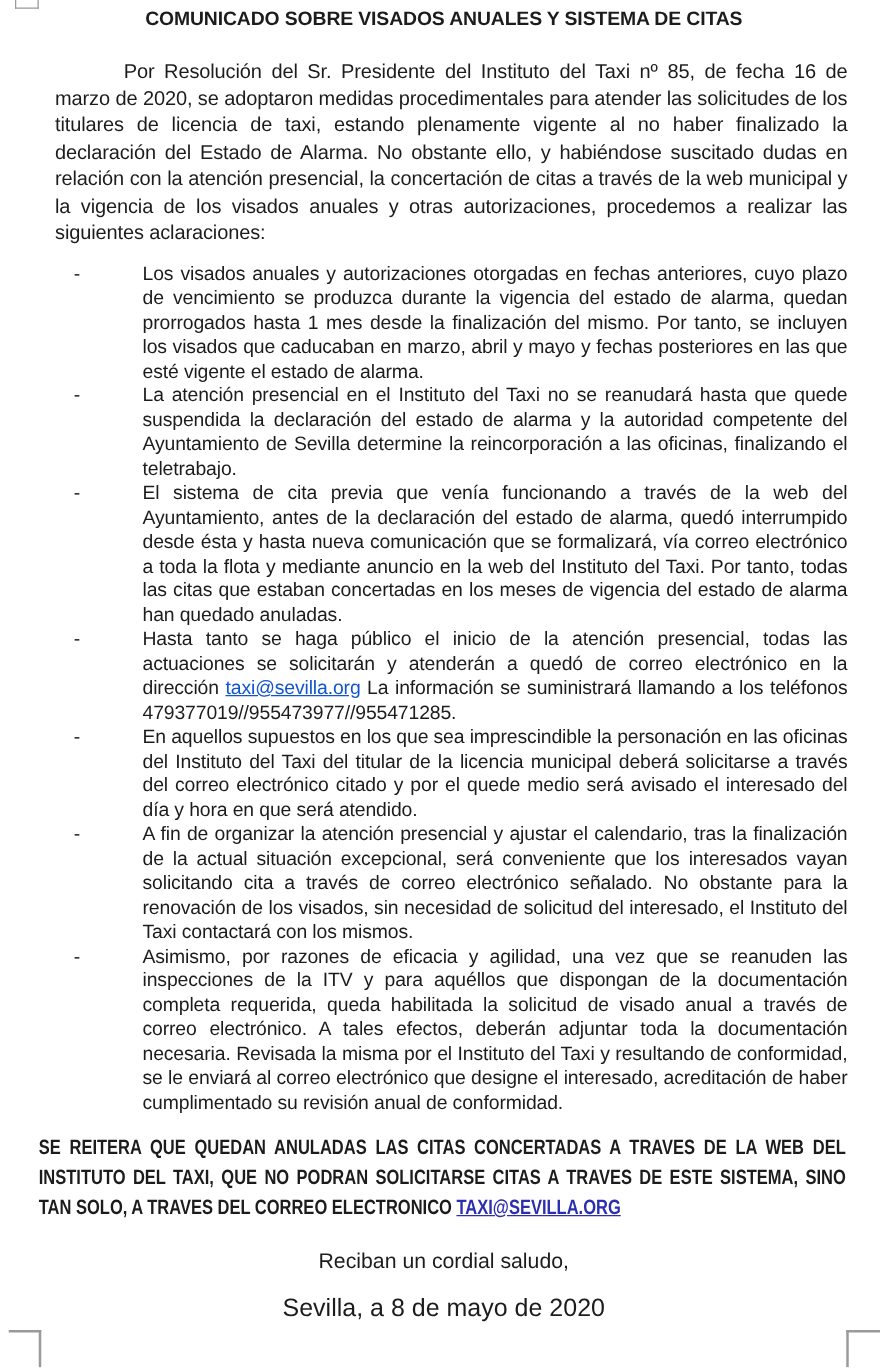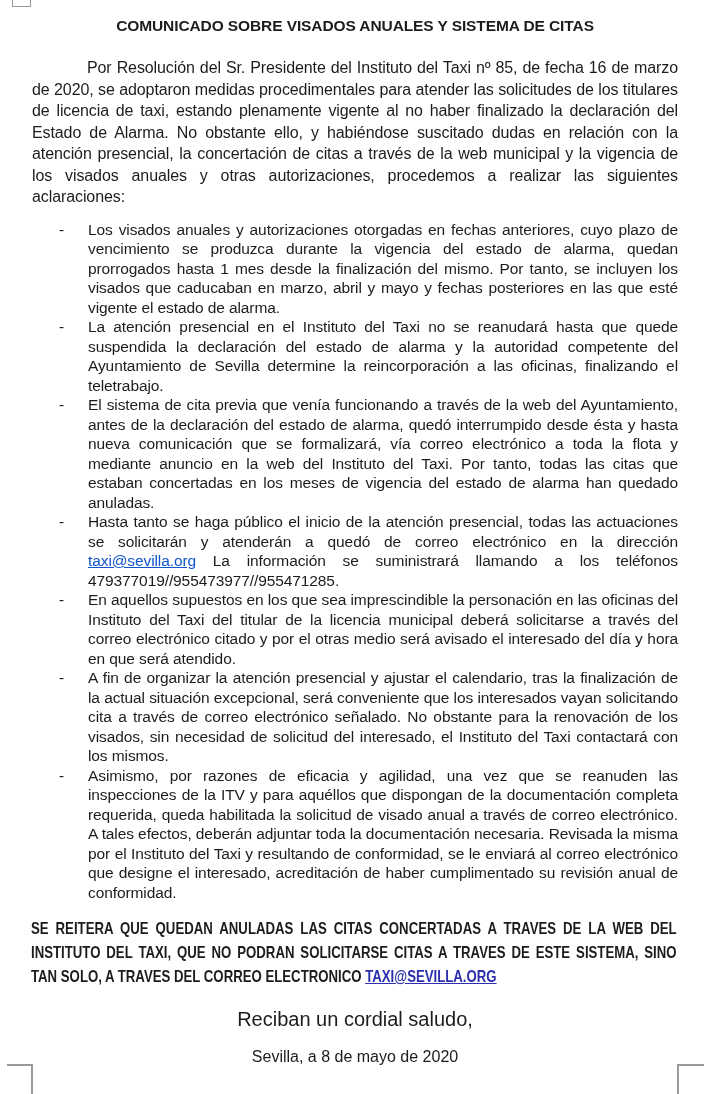--- a/index.html
+++ b/index.html
@@ -10,28 +10,28 @@
     box-sizing: border-box;
     background: #ffffff;
     overflow: hidden;
     font-family: "Liberation Sans", sans-serif;
     color: #1c1c1c;
     padding: 0 37px 0 32px;
     letter-spacing: -0.1px;
   }
   .doc-title {
     margin: 0;
-    padding-top: 17px;
+    padding-top: 7px;
     text-align: center;
     font-size: 15.5px;
     line-height: 18px;
     font-weight: 700;
   }
   .intro {
-    margin: 22px 0 0 0;
+    margin: 22px 0 0 12px;
     font-size: 16px;
     line-height: 21.5px;
     text-align: justify;
     text-indent: 55px;
   }
   ul.bullets {
     list-style: none;
     margin: 12px 0 0 0;
     padding: 0;
     font-size: 15.5px;
@@ -41,48 +41,49 @@
     display: flex;
     padding-left: 27px;
   }
   ul.bullets .dash {
     flex: none;
     width: 29px;
   }
   ul.bullets .li-text {
     flex: 1;
     text-align: justify;
+    margin-left: 26px;
   }
   a.inline-link {
     text-decoration: underline;
     cursor: pointer;
   }
   .closing {
     margin: 14px 0 0 -1px;
     width: 807px;
     transform: scaleX(0.8);
     transform-origin: 0 0;
     font-weight: 700;
     font-size: 16.5px;
     line-height: 24px;
     text-align: justify;
     letter-spacing: 0;
   }
   .closing a.inline-link { font-weight: 700; }
   .signoff {
     margin: 21px 0 0 0;
     text-align: center;
-    font-size: 20px;
+    font-size: 17px;
     line-height: 20px;
     letter-spacing: 0;
   }
   .place-date {
     margin: 18px 0 0 0;
     text-align: center;
-    font-size: 16px;
+    font-size: 20px;
     line-height: 20px;
     letter-spacing: 0;
   }
   
   .mark { position: absolute; }
   .mark-top-left {
     left: 12px; top: -2px;
     width: 17px; height: 8px;
     border: 1px solid #9a9a9a;
     border-top: none;
@@ -123,21 +124,21 @@
       <li>
         <span class="dash">-</span>
         <div class="li-text"><span>El sistema de cita previa que venía funcionando a través de la web del Ayuntamiento, antes de la declaración del estado de alarma, quedó interrumpido desde ésta y hasta nueva comunicación que se formalizará, vía correo electrónico a toda la flota y mediante anuncio en la web del Instituto del Taxi. Por tanto, todas las citas que estaban concertadas en los meses de vigencia del estado de alarma han quedado anuladas.</span></div>
       </li>
       <li>
         <span class="dash">-</span>
         <div class="li-text"><span>Hasta tanto se haga público el inicio de la atención presencial, todas las actuaciones se solicitarán y atenderán a quedó de correo electrónico en la dirección </span><a class="inline-link" style="color: rgb(17, 85, 204);">taxi@sevilla.org</a><span> La información se suministrará llamando a los teléfonos 479377019//955473977//955471285.</span></div>
       </li>
       <li>
         <span class="dash">-</span>
-        <div class="li-text"><span>En aquellos supuestos en los que sea imprescindible la personación en las oficinas del Instituto del Taxi del titular de la licencia municipal deberá solicitarse a través del correo electrónico citado y por el otras medio será avisado el interesado del día y hora en que será atendido.</span></div>
+        <div class="li-text"><span>En aquellos supuestos en los que sea imprescindible la personación en las oficinas del Instituto del Taxi del titular de la licencia municipal deberá solicitarse a través del correo electrónico citado y por el quede medio será avisado el interesado del día y hora en que será atendido.</span></div>
       </li>
       <li>
         <span class="dash">-</span>
         <div class="li-text"><span>A fin de organizar la atención presencial y ajustar el calendario, tras la finalización de la actual situación excepcional, será conveniente que los interesados vayan solicitando cita a través de correo electrónico señalado. No obstante para la renovación de los visados, sin necesidad de solicitud del interesado, el Instituto del Taxi contactará con los mismos.</span></div>
       </li>
       <li>
         <span class="dash">-</span>
         <div class="li-text"><span>Asimismo, por razones de eficacia y agilidad, una vez que se reanuden las inspecciones de la ITV y para aquéllos que dispongan de la documentación completa requerida, queda habilitada la solicitud de visado anual a través de correo electrónico. A tales efectos, deberán adjuntar toda la documentación necesaria. Revisada la misma por el Instituto del Taxi y resultando de conformidad, se le enviará al correo electrónico que designe el interesado, acreditación de haber cumplimentado su revisión anual de conformidad.</span></div>
       </li>
     </ul>

